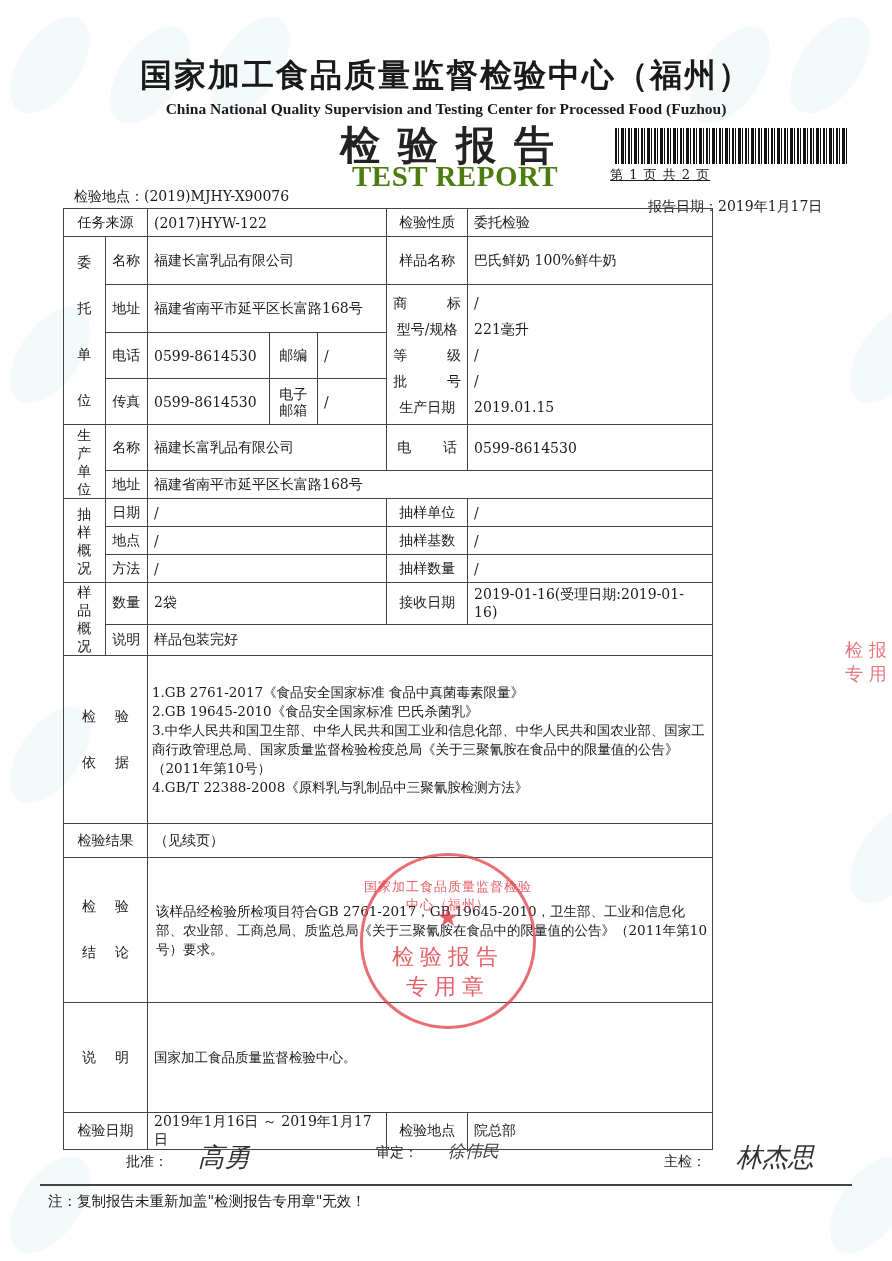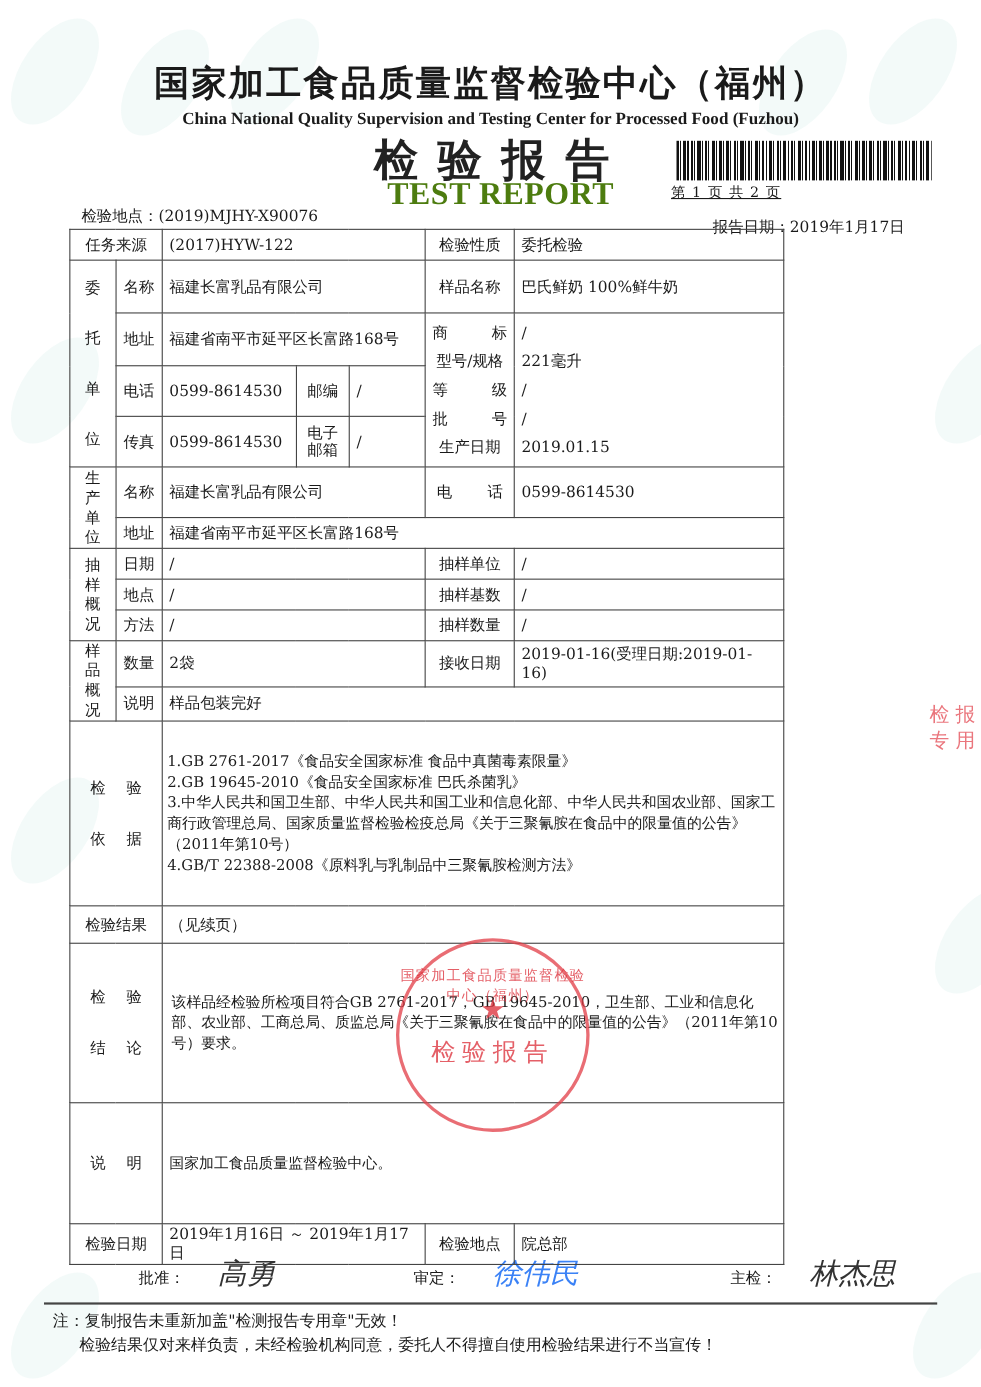--- a/index.html
+++ b/index.html
@@ -268,36 +268,36 @@
     <td class="lbl">检验地点</td>
     <td class="val">院总部</td>
   </tr>
 </tbody>
   </table>
 
 <div class="stamp">
   <div class="arc">国家加工食品质量监督检验中心（福州）</div>
   <div class="star">★</div>
   <div class="l1">检验报告</div>
+  <div class="l2">专用章</div>
 </div>
 <div class="side-stamp">
   <div style="height:78px"></div>
   <div>检 报</div>
   <div>专 用</div>
 </div>
 
 <div class="abs signs">
   <div class="sign" style="left:0">
     <span>批准：</span><span class="sig-mark">高勇</span>
   </div>
   <div class="sign" style="left:250px">
-    <span>审定：</span><span class="sig-mark" style="color:#3b82f6;font-size:26px">徐伟民</span>
+    <span>审定：</span><span class="sig-mark" style="color:#404040;font-size:17px">徐伟民</span>
   </div>
   <div class="sign" style="left:538px">
     <span>主检：</span><span class="sig-mark">林杰思</span>
   </div>
 </div>
 
 <div class="abs hr-line"></div>
 <div class="abs notes">
   <div>注：复制报告未重新加盖"检测报告专用章"无效！</div>
-  <div class="indent">检验结果仅对来样负责，未经检验机构同意，委托人不得擅自使用检验结果进行不当宣传！</div>
 </div>
 
 </body></html>

